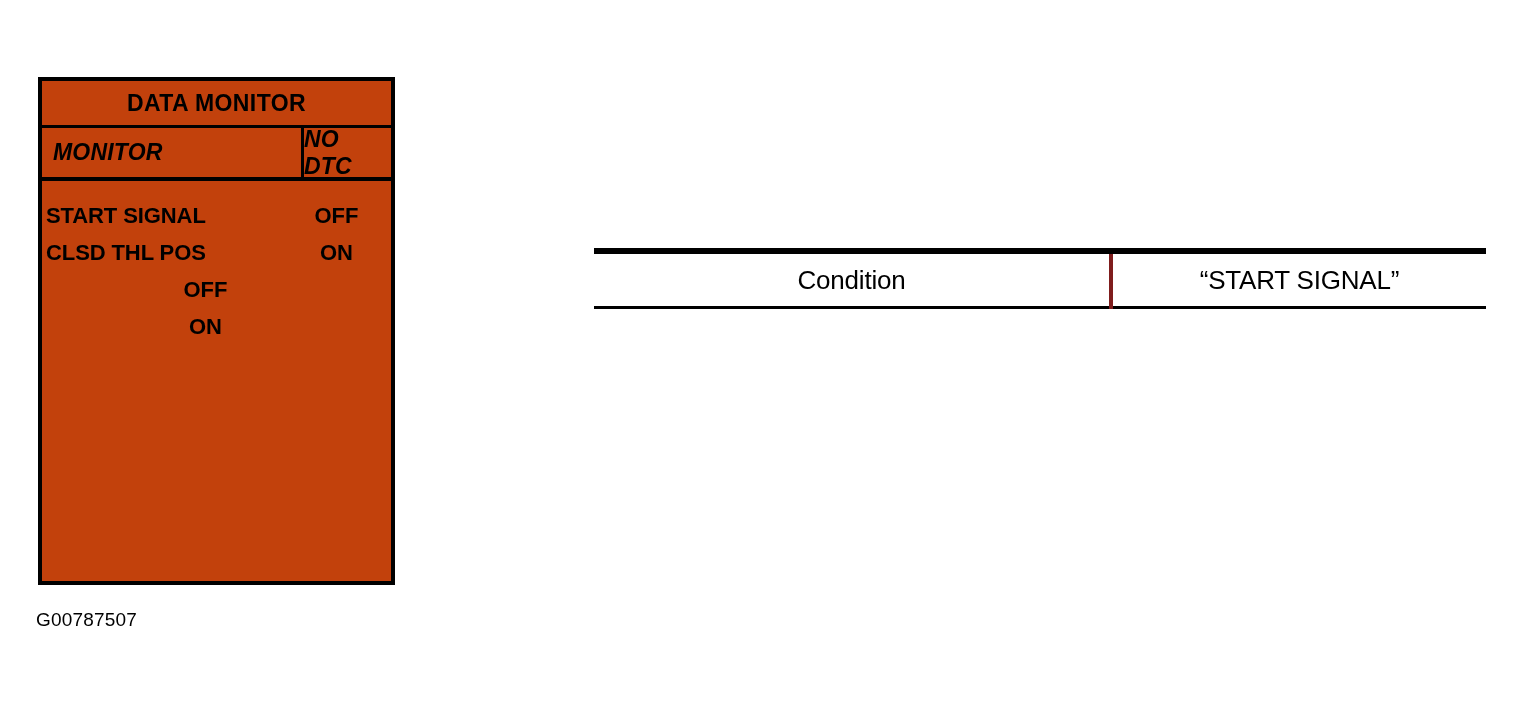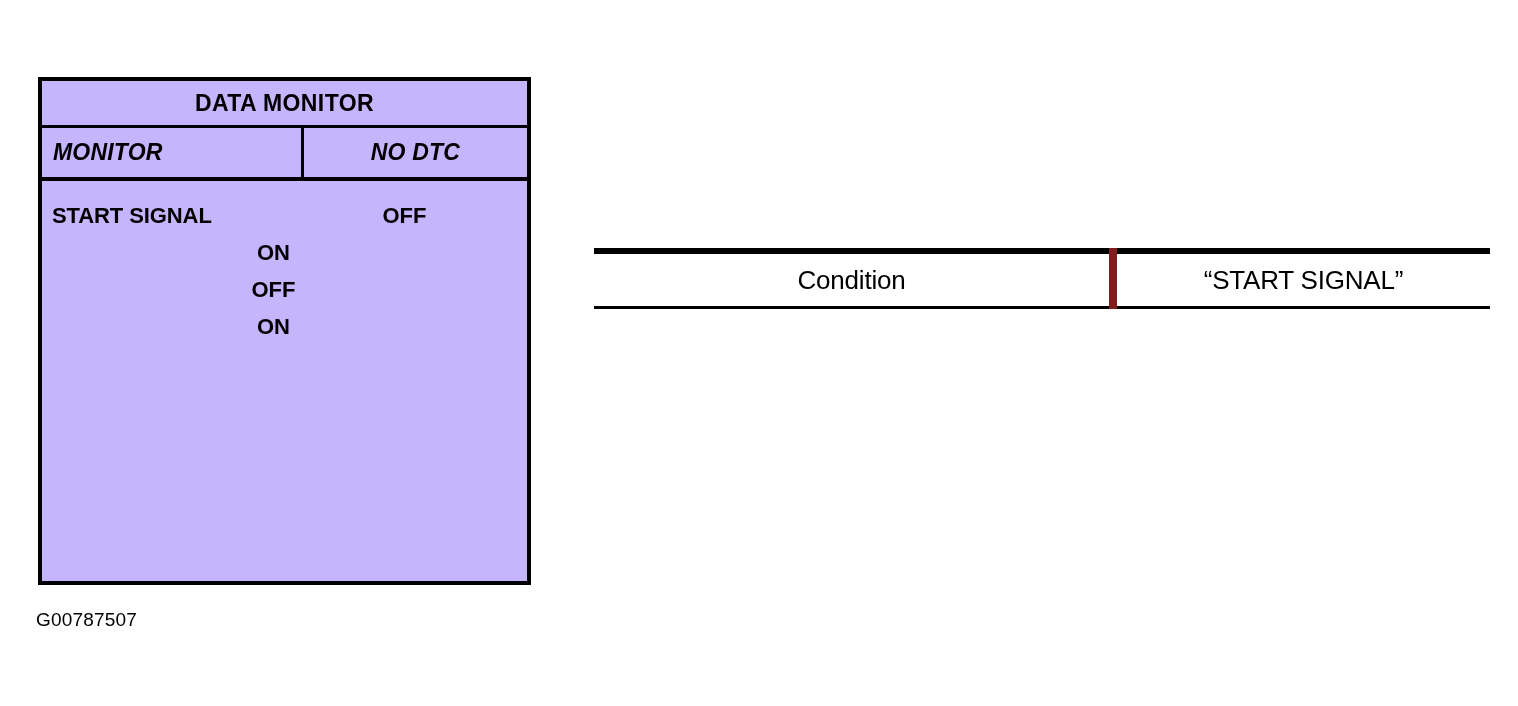--- a/index.html
+++ b/index.html
@@ -15,25 +15,25 @@
     font-family: "Liberation Sans", sans-serif;
     color: #000000;
     -webkit-font-smoothing: none;
   }
 
   
   #data-monitor-panel {
     position: absolute;
     left: 38px;
     top: 77px;
-    width: 493px;
+    width: 357px;
     height: 508px;
     box-sizing: border-box;
     border: 4px solid #000;
-    background: #c4b5fd;
+    background: #c2410c;
   }
 
   .dm-title-row {
     height: 47px;
     box-sizing: border-box;
     border-bottom: 3px solid #000;
     display: flex;
     align-items: center;
     justify-content: center;
   }
@@ -77,21 +77,21 @@
     padding-top: 16px;
   }
   .dm-data-row {
     display: flex;
     align-items: center;
     height: 37px;
   }
   .dm-data-name {
     width: 262px;
     box-sizing: border-box;
-    padding-left: 10px;
+    padding-left: 4px;
     font-size: 22px;
     font-weight: bold;
     letter-spacing: -0.1px;
   }
   .dm-data-value {
     flex: 1;
     text-align: center;
     padding-right: 22px;
     font-size: 22px;
     font-weight: bold;
@@ -134,21 +134,21 @@
     border-top: 6px solid #000;
     border-bottom: 3px solid #000;
   }
   #condition-table tr.ct-row-1 td {
     border-bottom: 3px solid #000;
   }
   #condition-table tr.ct-row-2 td {
     border-bottom: 6px solid #000;
   }
   #condition-table td.divider-left {
-    border-right: 8px solid #7f1d1d;
+    border-right: 4px solid #7f1d1d;
   }
 </style>
 </head>
 <body>
 
 <div id="data-monitor-panel" data-name="data-monitor-panel">
 
   <div class="dm-title-row" data-name="data-monitor-title-row">
     <span class="dm-title-text" data-name="data-monitor-title">DATA MONITOR</span>
   </div>
@@ -163,20 +163,21 @@
   </div>
 
   <div class="dm-body" data-name="data-monitor-list">
 
     <div class="dm-data-row" data-name="list-item">
       <span class="dm-data-name" data-name="monitor-item-name">START SIGNAL</span>
       <span class="dm-data-value" data-name="monitor-item-value">OFF</span>
     </div>
 
     <div class="dm-data-row" data-name="list-item">
+      <span class="dm-data-name" data-name="monitor-item-name">CLSD THL POS</span>
       <span class="dm-data-value" data-name="monitor-item-value">ON</span>
     </div>
 
     <div class="dm-data-row" data-name="list-item">
       <span class="dm-data-value" data-name="monitor-item-value">OFF</span>
     </div>
 
     <div class="dm-data-row" data-name="list-item">
       <span class="dm-data-value" data-name="monitor-item-value">ON</span>
     </div>

